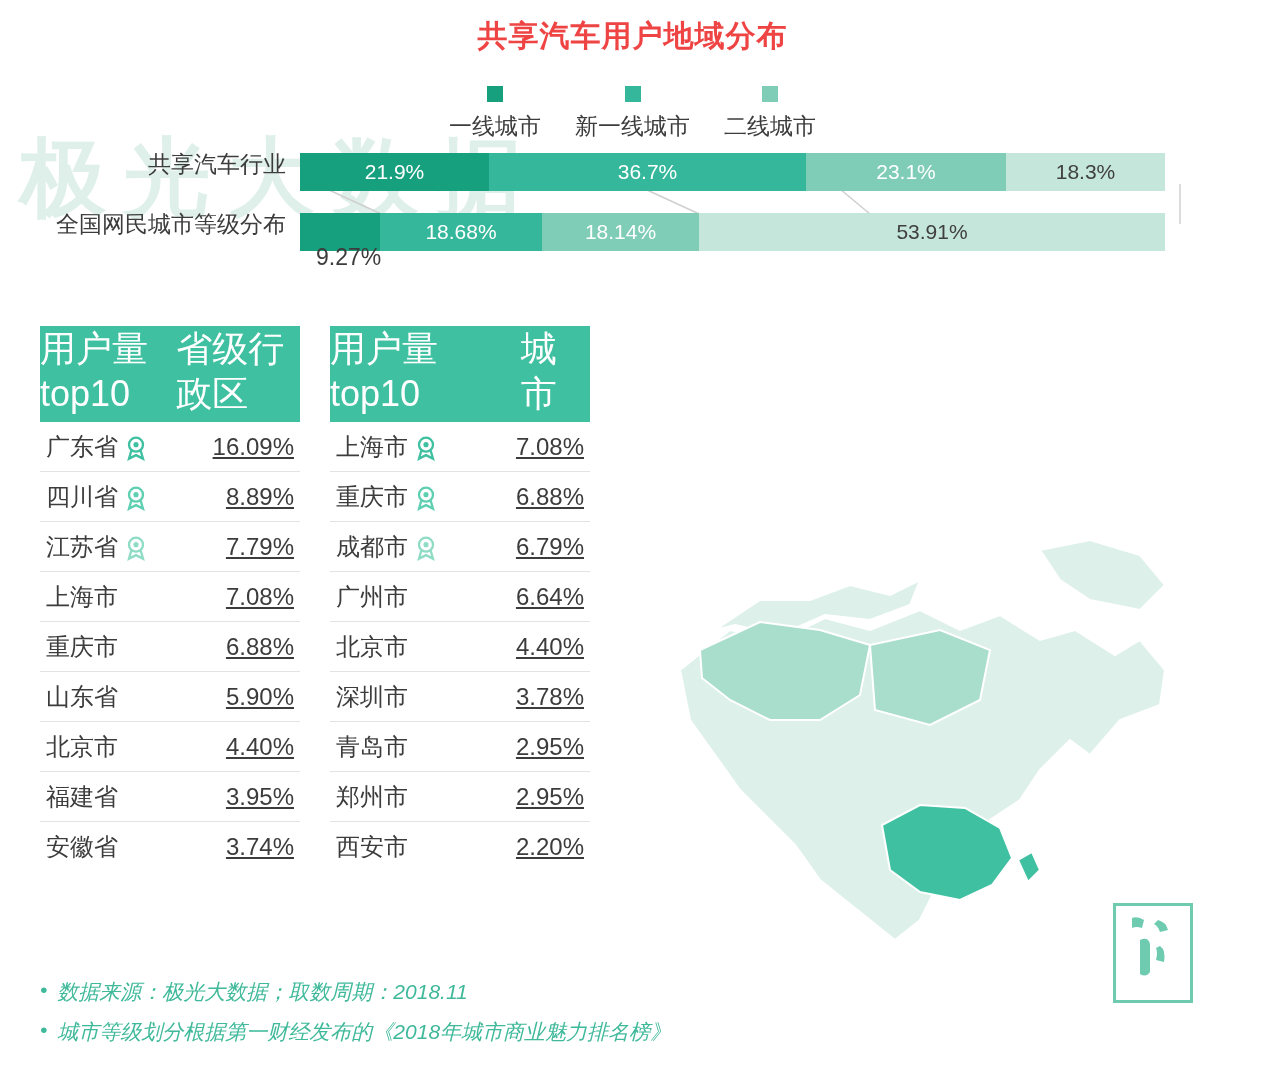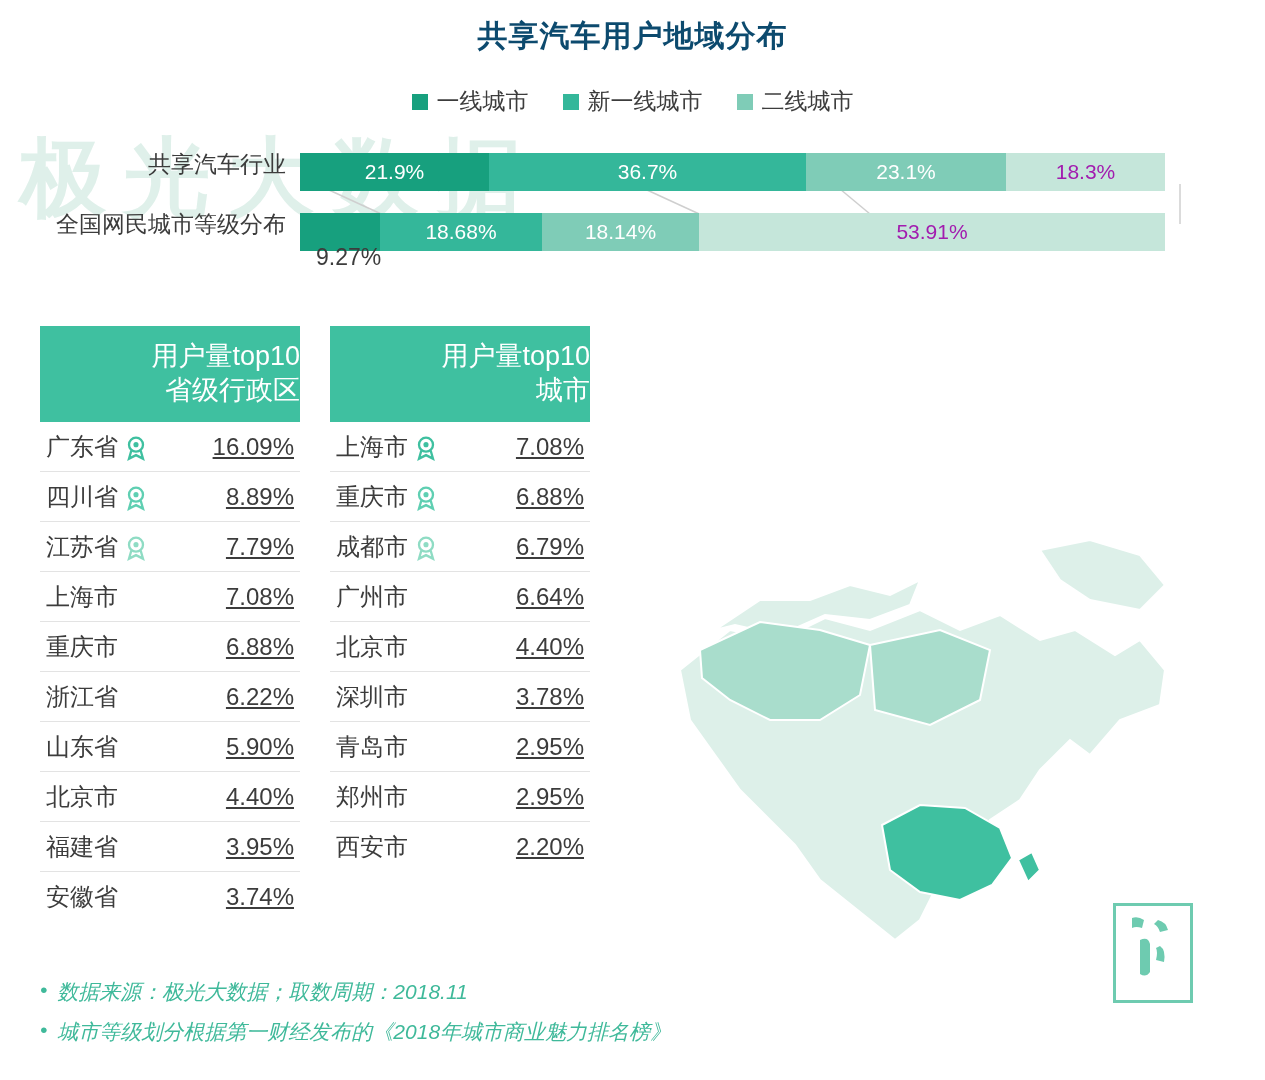--- a/index.html
+++ b/index.html
@@ -5,58 +5,58 @@
   html,body{margin:0;padding:0;}
   body{
     width:1265px;height:1080px;position:relative;overflow:hidden;
     background:#ffffff;
     font-family:"Liberation Sans","DejaVu Sans",sans-serif;
     color:#3c3c3c;
   }
   
   #title{
     position:absolute;top:16px;left:0;width:1265px;text-align:center;
-    font-size:30px;font-weight:bold;color:#0c4a6e;letter-spacing:1px;
+    font-size:30px;font-weight:bold;color:#ef4444;letter-spacing:1px;
   }
   
   #legend{
     position:absolute;top:86px;left:0;width:1265px;
     display:flex;justify-content:center;align-items:center;gap:34px;
     font-size:23px;color:#3c3c3c;
   }
-  .legend-item{display:flex;align-items:center;gap:9px;}
+  .legend-item{display:flex;align-items:center;gap:9px;flex-direction:column;}
   .legend-swatch{width:16px;height:16px;display:inline-block;}
   
   #bars{position:absolute;top:142px;left:0;width:1265px;height:140px;}
   .bar-row{position:absolute;left:0;width:1265px;height:40px;display:flex;align-items:center;}
   .bar-label{
     width:300px;text-align:right;padding-right:14px;box-sizing:border-box;
     font-size:23px;color:#3c3c3c;line-height:1.15;
   }
   .bar-track{position:relative;height:23px;width:865px;display:flex;justify-content:flex-end;}
   .seg{height:38px;display:flex;align-items:center;justify-content:center;
        font-size:21px;color:#ffffff;white-space:nowrap;}
-  .seg.dark-text{color:#a21caf;}
+  .seg.dark-text{color:#404040;}
   .outside-label{
     position:absolute;left:316px;top:102px;font-size:23px;color:#3c3c3c;
   }
   .connector{position:absolute;left:0;top:0;width:1265px;height:140px;pointer-events:none;}
   
   #map-wrap{position:absolute;left:620px;top:300px;width:620px;height:700px;}
   #watermark{
     position:absolute;left:20px;top:120px;width:1180px;height:130px;
     font-size:86px;font-weight:bold;color:#dff0ea;letter-spacing:18px;
     white-space:nowrap;
   }
   
   #tables{position:absolute;left:40px;top:326px;display:flex;gap:30px;}
   .tbl{width:260px;}
   .tbl-head{
-    height:96px;display:flex;flex-direction:column;align-items:flex-end;justify-content:center;
-    color:#fff;font-size:27px;line-height:1.25;
+    height:96px;display:flex;flex-direction:row;align-items:flex-start;justify-content:center;
+    color:#fff;font-size:36px;line-height:1.25;
   }
   .tbl-row{
     height:50px;display:flex;align-items:center;justify-content:space-between;
     border-bottom:1px solid #e3e3e3;font-size:24px;padding:0 6px;box-sizing:border-box;
   }
   .tbl-row .nm{display:flex;align-items:center;gap:4px;}
   .tbl-row .val{font-variant-numeric:tabular-nums;text-decoration:underline;}
   .medal{width:28px;height:28px;display:inline-block;}
   
   #notes{position:absolute;left:40px;top:978px;width:1100px;color:#3fb99a;font-size:21px;font-style:italic;}
@@ -188,26 +188,20 @@
       <span class="val">7.08%</span>
     </div>
     <div class="tbl-row">
       <span class="nm">
           <span>重庆市</span>
         </span>
       <span class="val">6.88%</span>
     </div>
     <div class="tbl-row">
       <span class="nm">
-          <span>浙江省</span>
-        </span>
-      <span class="val">6.22%</span>
-    </div>
-    <div class="tbl-row">
-      <span class="nm">
           <span>山东省</span>
         </span>
       <span class="val">5.90%</span>
     </div>
     <div class="tbl-row">
       <span class="nm">
           <span>北京市</span>
         </span>
       <span class="val">4.40%</span>
     </div>

